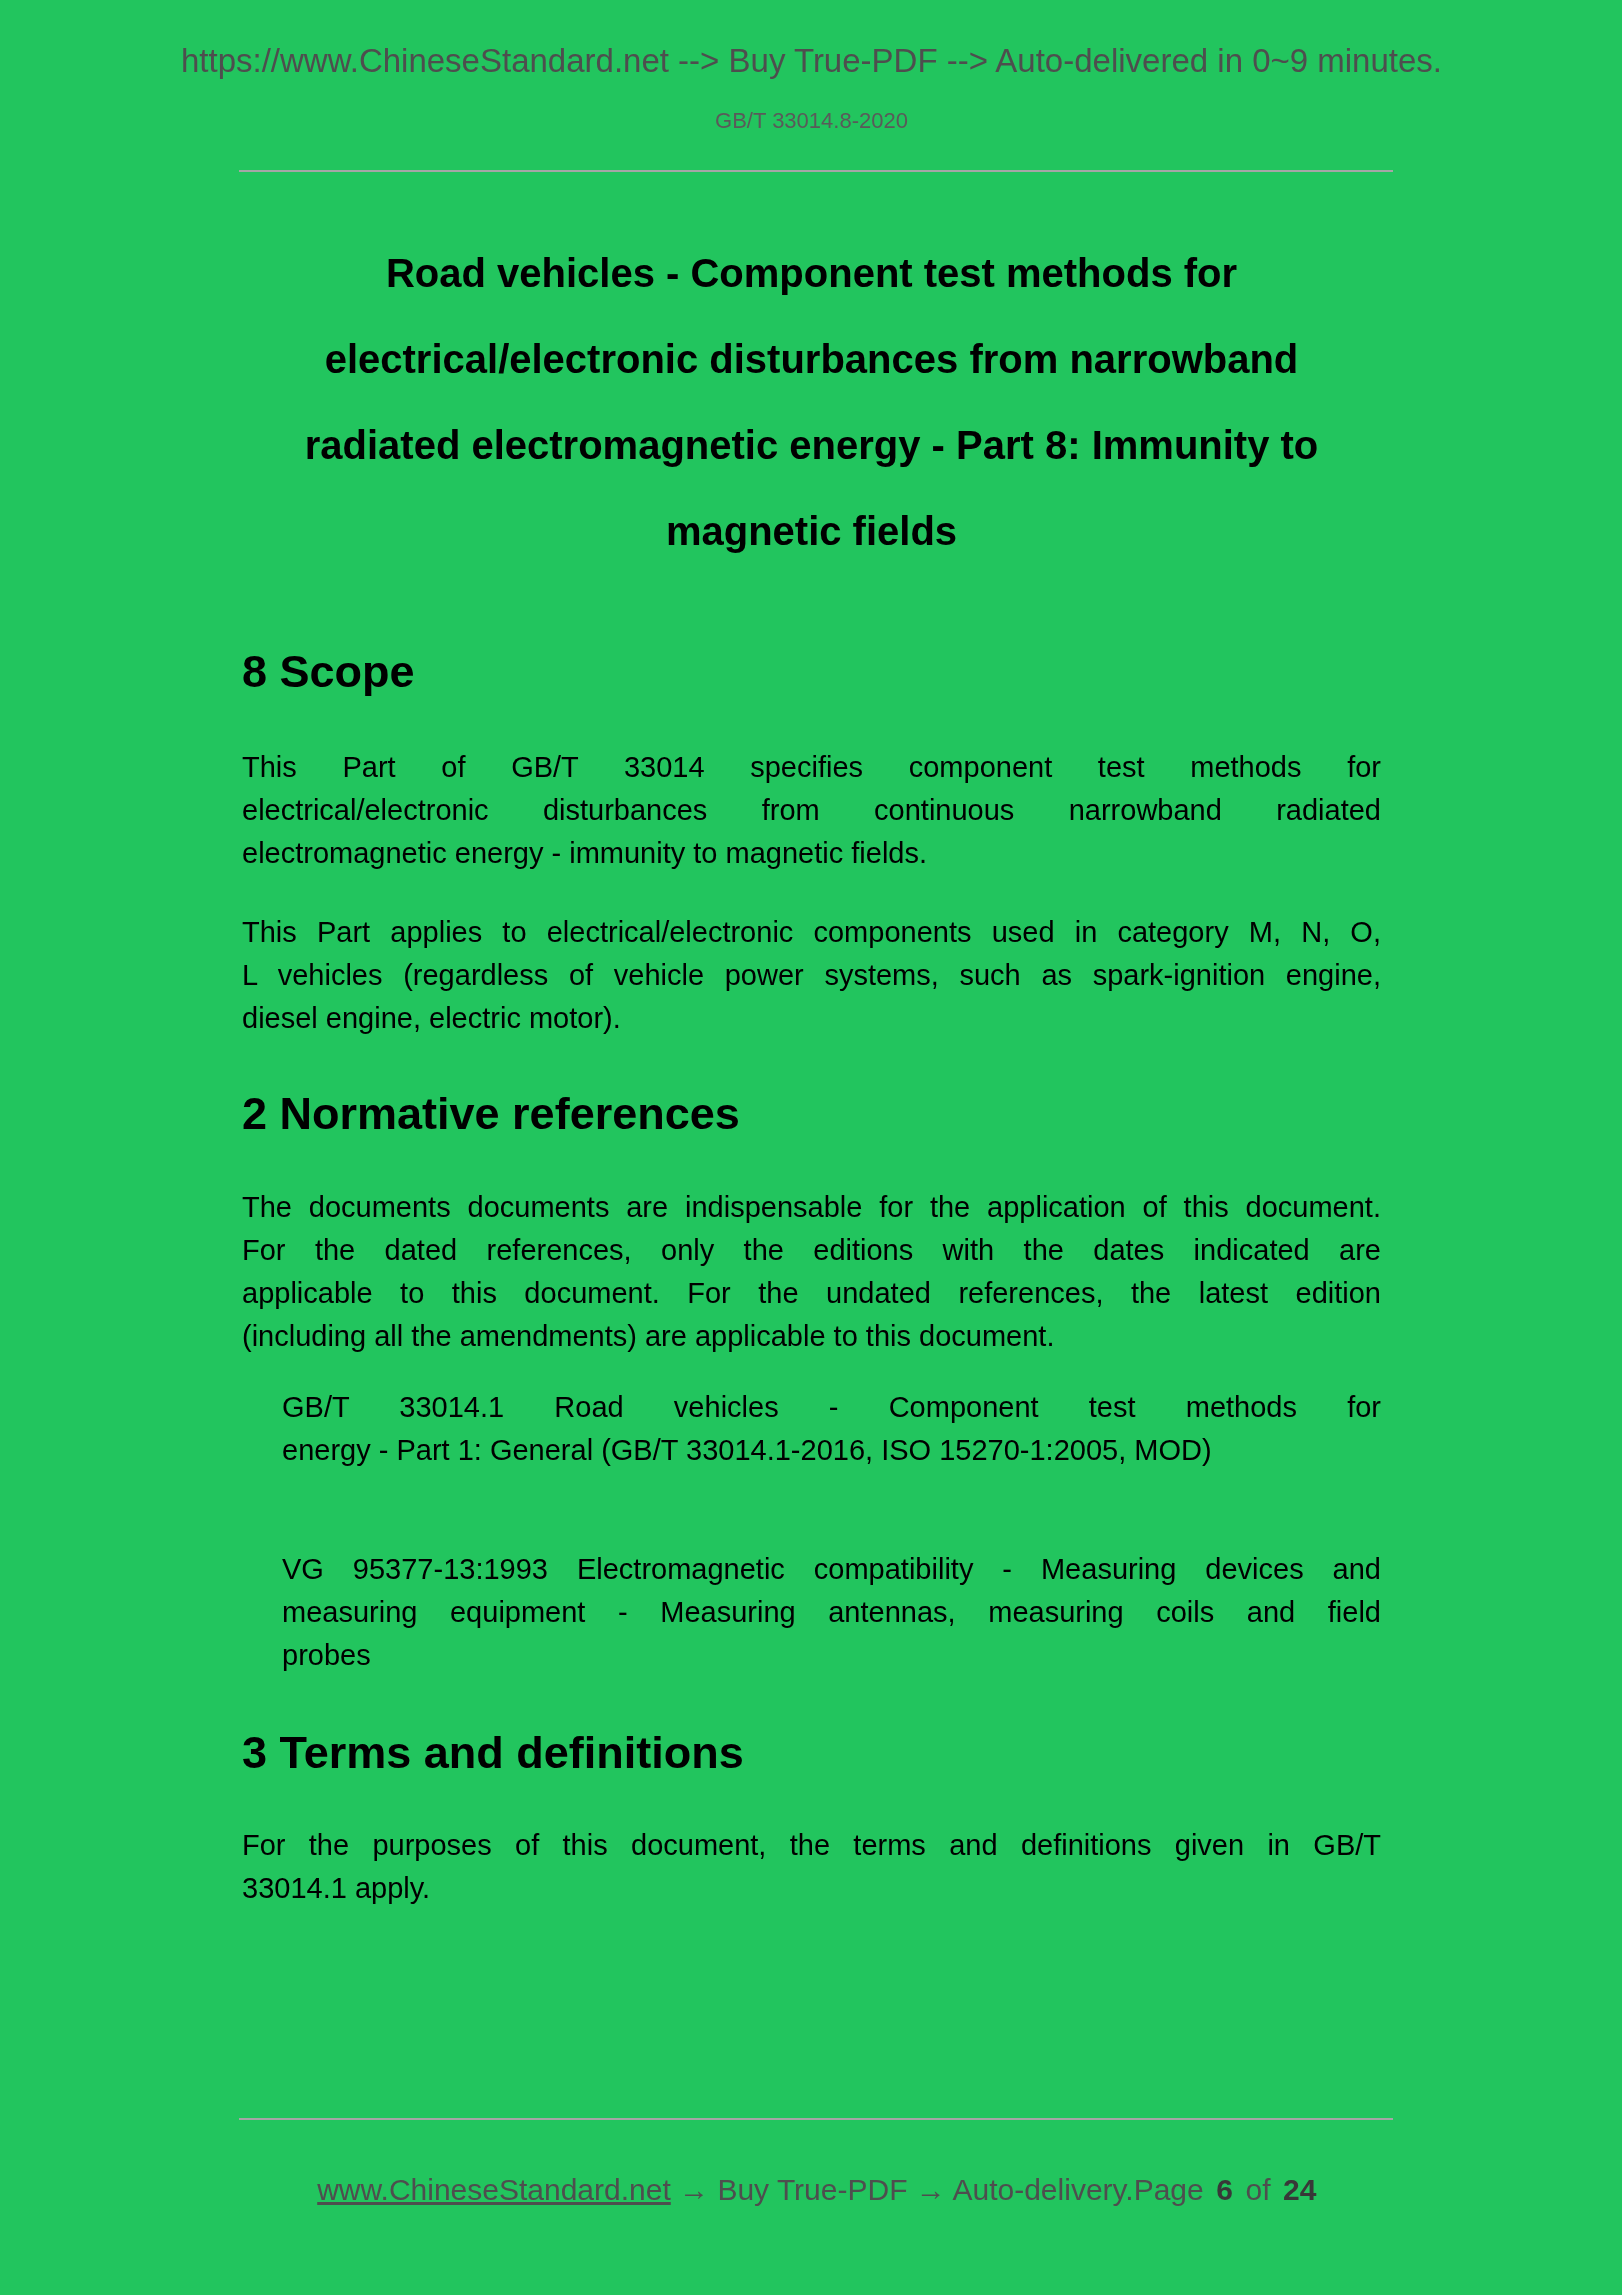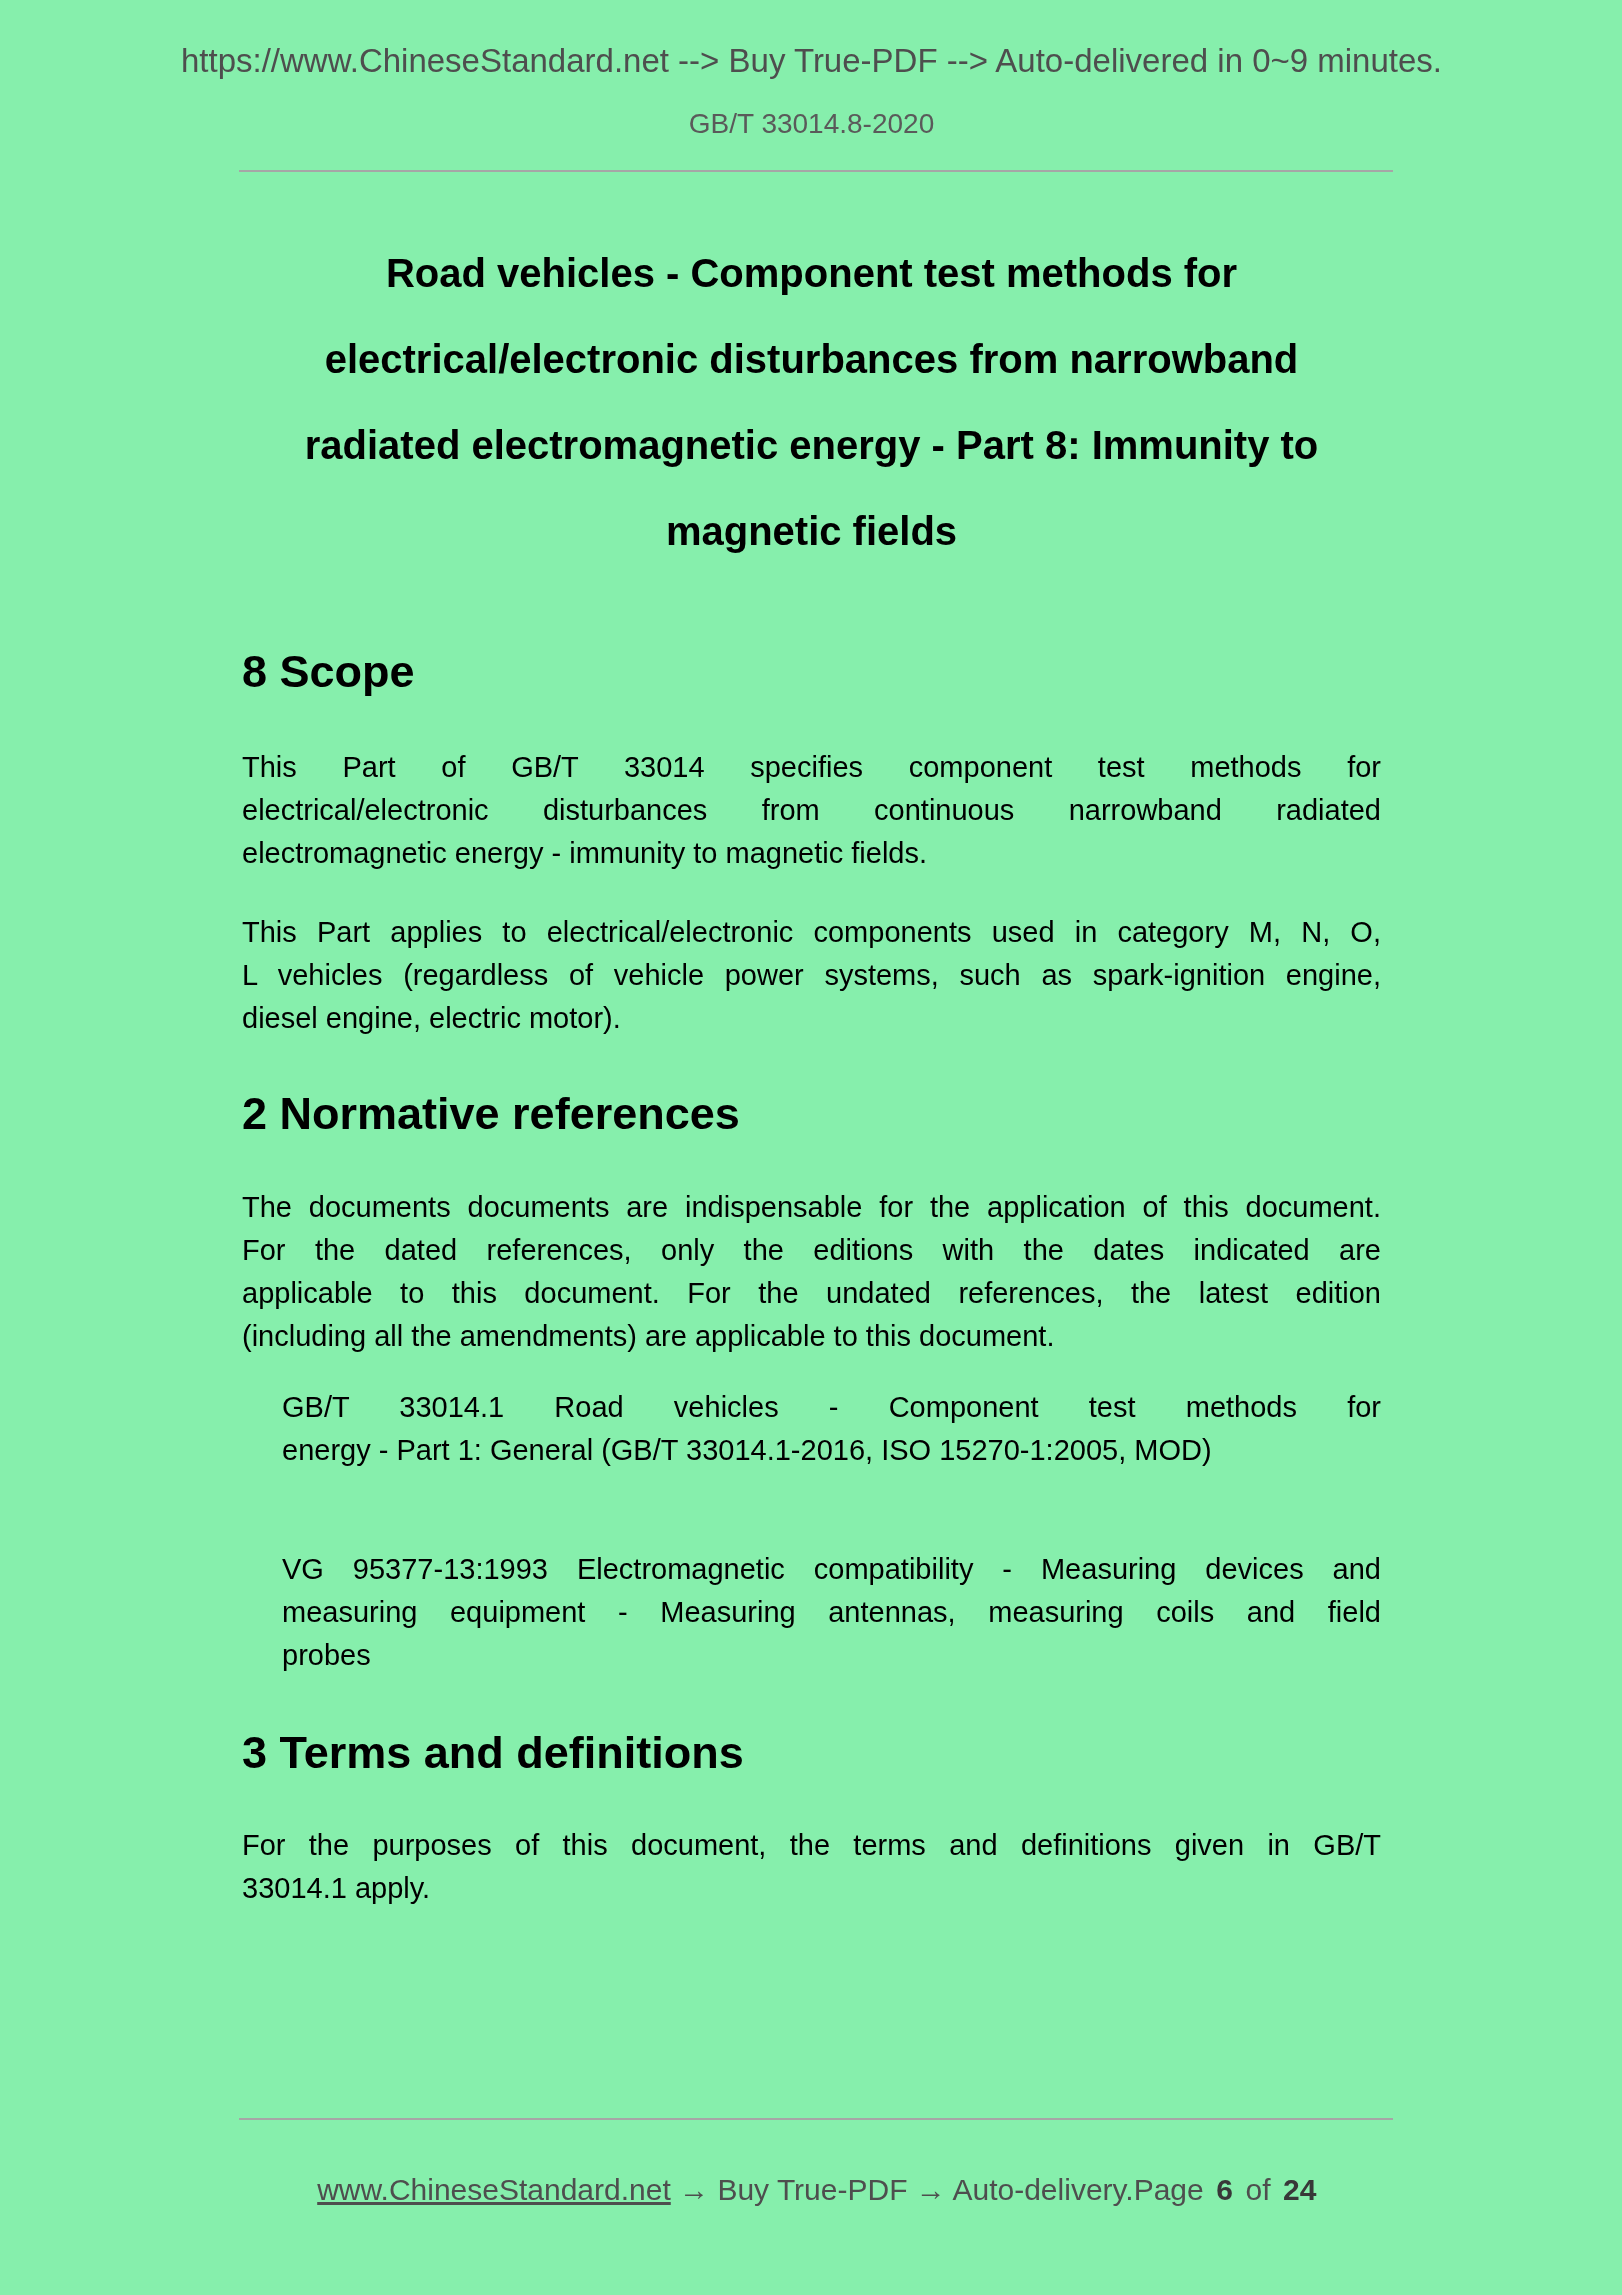--- a/index.html
+++ b/index.html
@@ -1,31 +1,31 @@
 <!DOCTYPE html>
 <html style="font-size:13.3px"><head>
 <meta charset="utf-8">
 <style>
   html,body{margin:0;padding:0;background:#ffffff;}
   .page{
     position:relative;
     width:1623px;
     height:2295px;
-    background:#86efac;
+    background:#22c55e;
     font-family:"Liberation Sans", sans-serif;
     color:#000000;
     overflow:hidden;
   }
   .hdr1{
     position:absolute;top:42px;left:0;width:100%;
     text-align:center;font-size:33px;color:#4e4e4e;white-space:nowrap;
   }
   .hdr2{
     position:absolute;top:108px;left:0;width:100%;
-    text-align:center;font-size:28px;color:#5a5a5a;
+    text-align:center;font-size:22px;color:#5a5a5a;
   }
   .rule{
     position:absolute;left:239px;width:1154px;height:1.7px;background:#a6a6a6;
   }
   .rule-top{top:170px}
   .rule-bottom{top:2118px}
   .doc-title{
     position:absolute;top:230px;left:242px;width:1139px;
     font-size:40px;font-weight:bold;line-height:86px;text-align:center;color:#000;
   }

